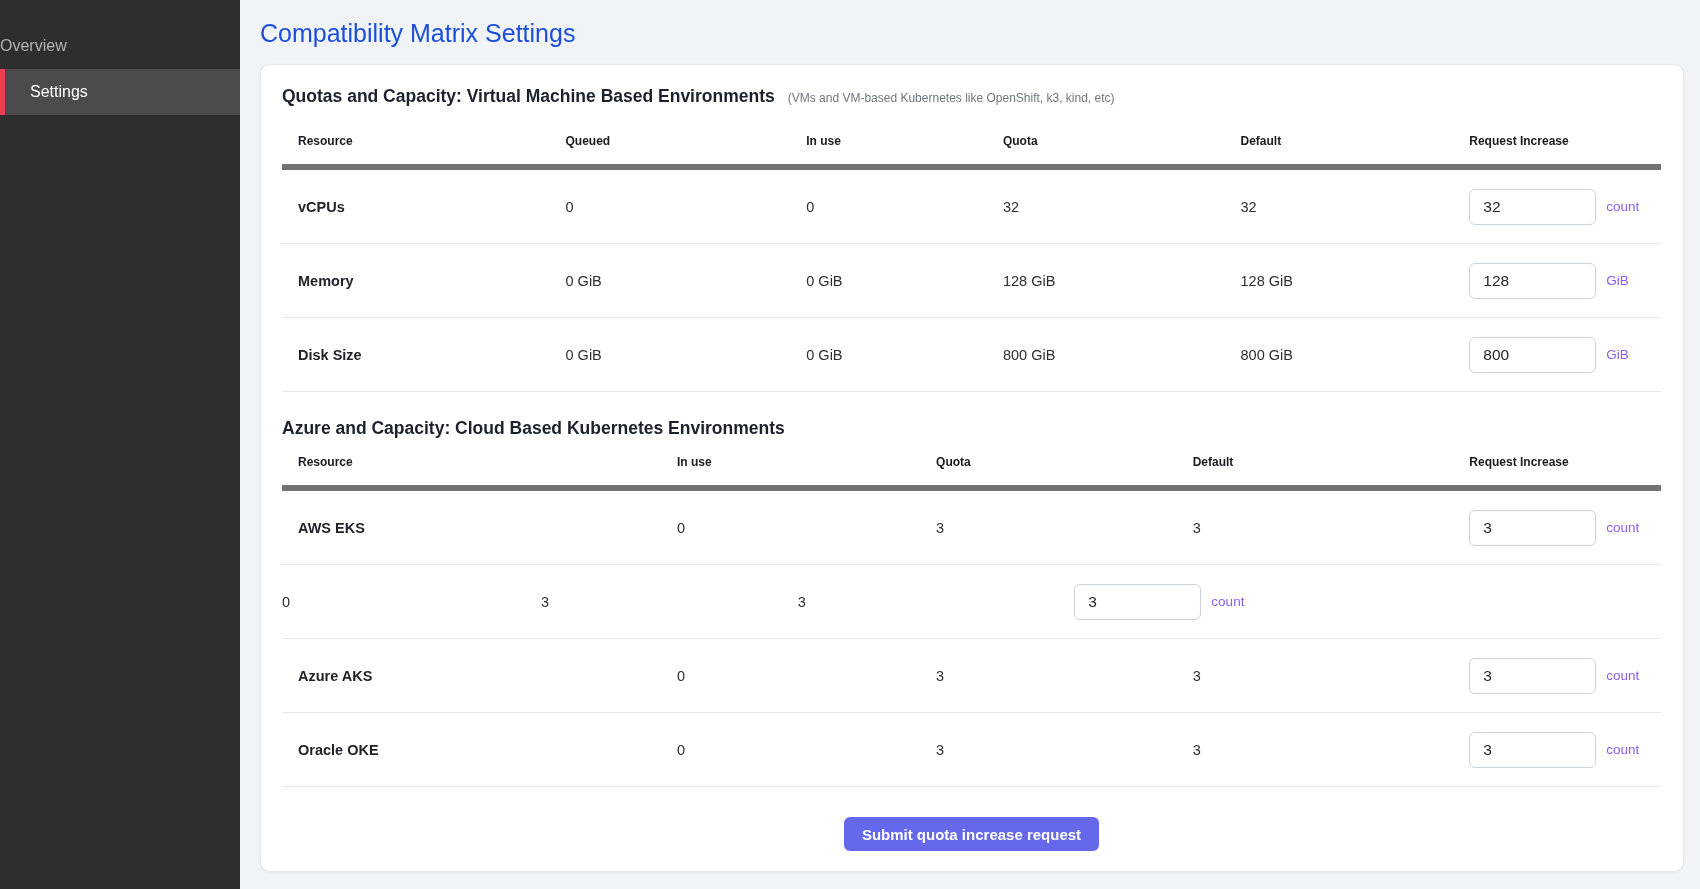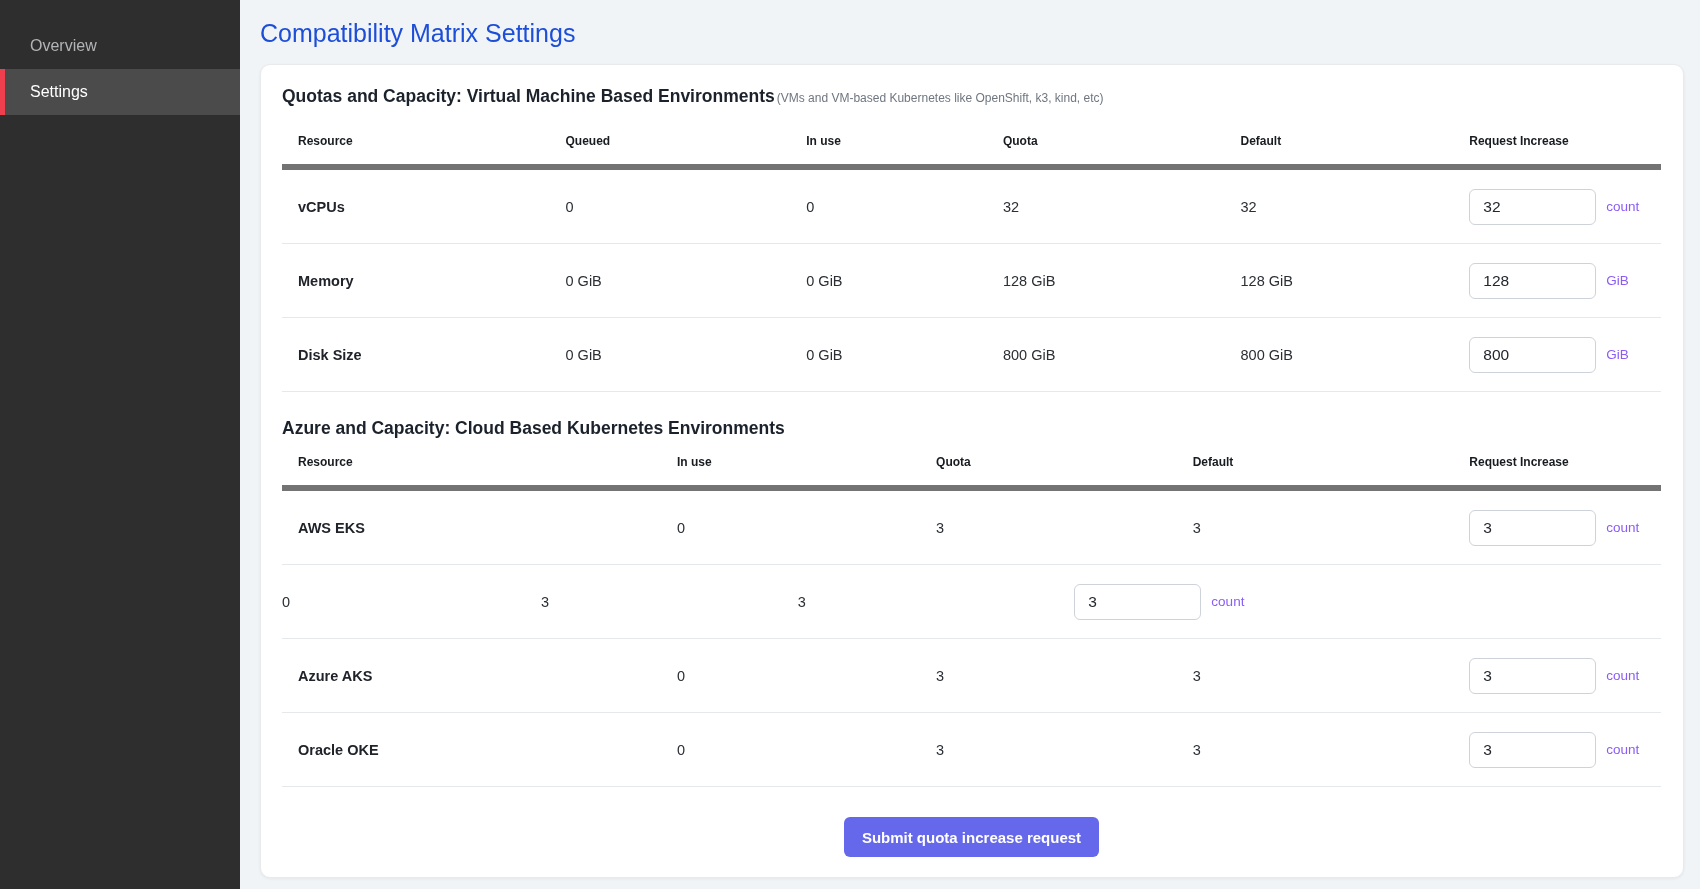--- a/index.html
+++ b/index.html
@@ -14,21 +14,20 @@
   
   .sidebar {
     position: fixed; left: 0; top: 0;
     width: 240px; height: 889px;
     background: #2e2e2e;
     padding-top: 23px;
   }
   .nav-item {
     height: 46px;
     display: flex; align-items: center;
-    padding-left: 30px;
     font-size: 16px;
     color: #b3b4b6;
     cursor: pointer;
   }
   .nav-item.active {
     background: #4b4b4b;
     color: #ffffff;
     border-left: 5px solid #ee3f4f;
     padding-left: 25px;
   }
@@ -48,21 +47,21 @@
   }
   .card {
     width: 1424px;
     background: #ffffff;
     border: 1px solid #e7ebee;
     border-radius: 10px;
     box-shadow: 0 1px 3px rgba(30,40,50,0.06);
     padding: 21px 22px 20px 21px;
   }
 
-  .section-head { display: flex; align-items: baseline; gap: 2px; }
+  .section-head { display: flex; align-items: baseline; gap: 13px; }
   .section-title {
     font-size: 17.5px;
     font-weight: bold;
     color: #1c222b;
   }
   .section-subtitle {
     font-size: 12px;
     color: #6f7680;
   }
   .section-head.second { margin-top: 26px; }
@@ -118,21 +117,21 @@
     outline: none;
   }
   .unit-label { font-size: 13.5px; color: #8b5cf6; font-weight: normal; }
 
   
   .submit-row {
     display: flex; justify-content: center;
     padding-top: 30px;
   }
   .submit-btn {
-    height: 40px;
+    height: 34px;
     padding: 0 18px;
     background: #6568eb;
     color: #ffffff;
     border: none;
     border-radius: 6px;
     font-size: 15px;
     font-weight: bold;
     font-family: "Liberation Sans", sans-serif;
     cursor: pointer;
     display: flex; align-items: center;

